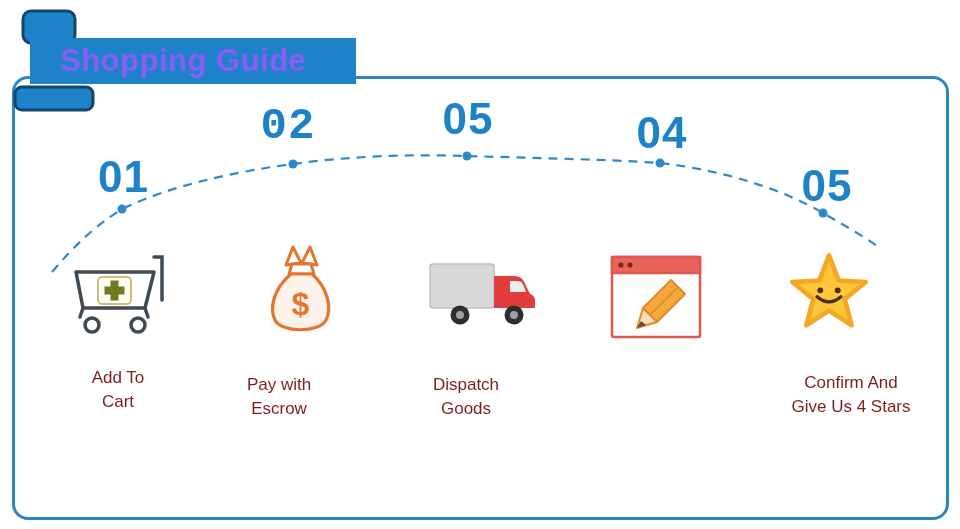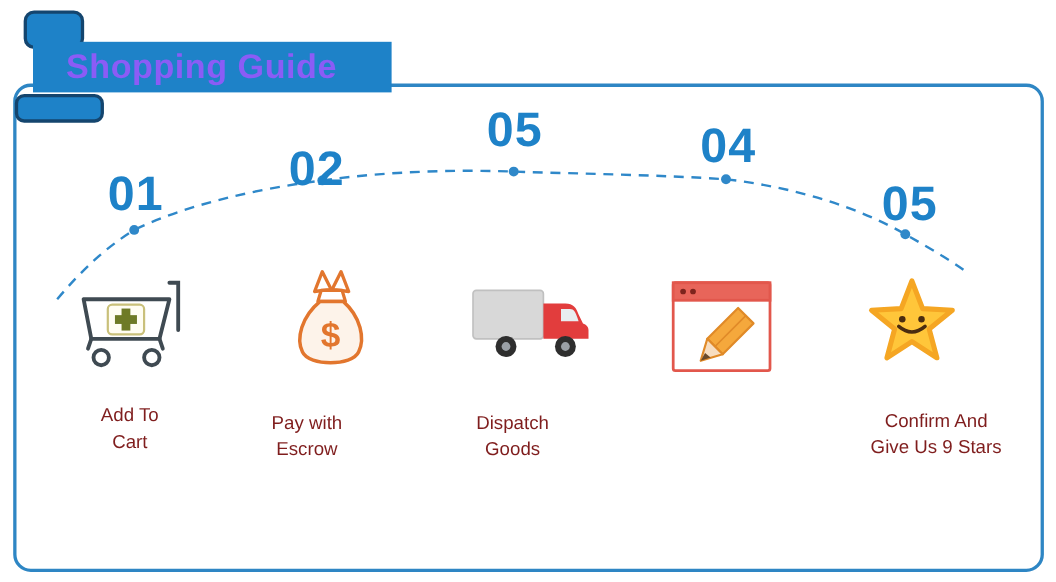--- a/index.html
+++ b/index.html
@@ -50,21 +50,21 @@
   </svg>
 
   <svg class="banner-svg" width="380" height="112" viewBox="0 0 380 112">
     <rect x="17" y="5" width="52" height="32" rx="8" fill="#1e82c8" stroke="#14456e" stroke-width="3"></rect>
     <rect x="9" y="81" width="78" height="23" rx="7" fill="#1e82c8" stroke="#14456e" stroke-width="3"></rect>
     <rect x="24" y="32" width="326" height="46" fill="#1e82c8"></rect>
   </svg>
   <div class="banner-title">Shopping Guide</div>
 
   <div class="num" style="left:69px; top:155px;text-align:right;">01</div>
-  <div class="num" style="left:248px; top:132px;">02</div>
+  <div class="num" style="left:248px; top:104px;font-family:Liberation Mono, monospace;">02</div>
   <div class="num" style="left:428px; top:97px;">05</div>
   <div class="num" style="left:622px; top:111px;">04</div>
   <div class="num" style="left:787px; top:164px;">05</div>
 
   <div class="icon" style="left:64px; top:250px;">
     <svg width="112" height="90" viewBox="0 0 112 90">
       <path d="M 90 7 L 98 7 L 98 50" fill="none" stroke="#3f4a52" stroke-width="3.5" stroke-linecap="round"></path>
       <path d="M 12 22 L 90 22 L 81 58 L 19 58 Z" fill="#ffffff" stroke="#3f4a52" stroke-width="3.5" stroke-linejoin="round"></path>
       <rect x="34" y="27" width="33" height="27" rx="4" fill="#fffdf2" stroke="#c9c07a" stroke-width="2"></rect>
       <rect x="46.5" y="30.5" width="8" height="20" fill="#6e7a26"></rect>
@@ -126,16 +126,16 @@
   <div class="step-label" style="left:386px; top:373px; width:160px;">
     <span>Dispatch</span><br>
     <span>Goods</span>
   </div>
   <div class="step-label" style="left:199px; top:373px; width:160px;">
     <span>Pay with</span><br>
     <span>Escrow</span>
   </div>
   <div class="step-label" style="left:766px; top:371px; width:170px;">
     <span>Confirm And</span><br>
-    <span>Give Us 9 Stars</span>
+    <span>Give Us 4 Stars</span>
   </div>
 
 </div>
 
 </body></html>

